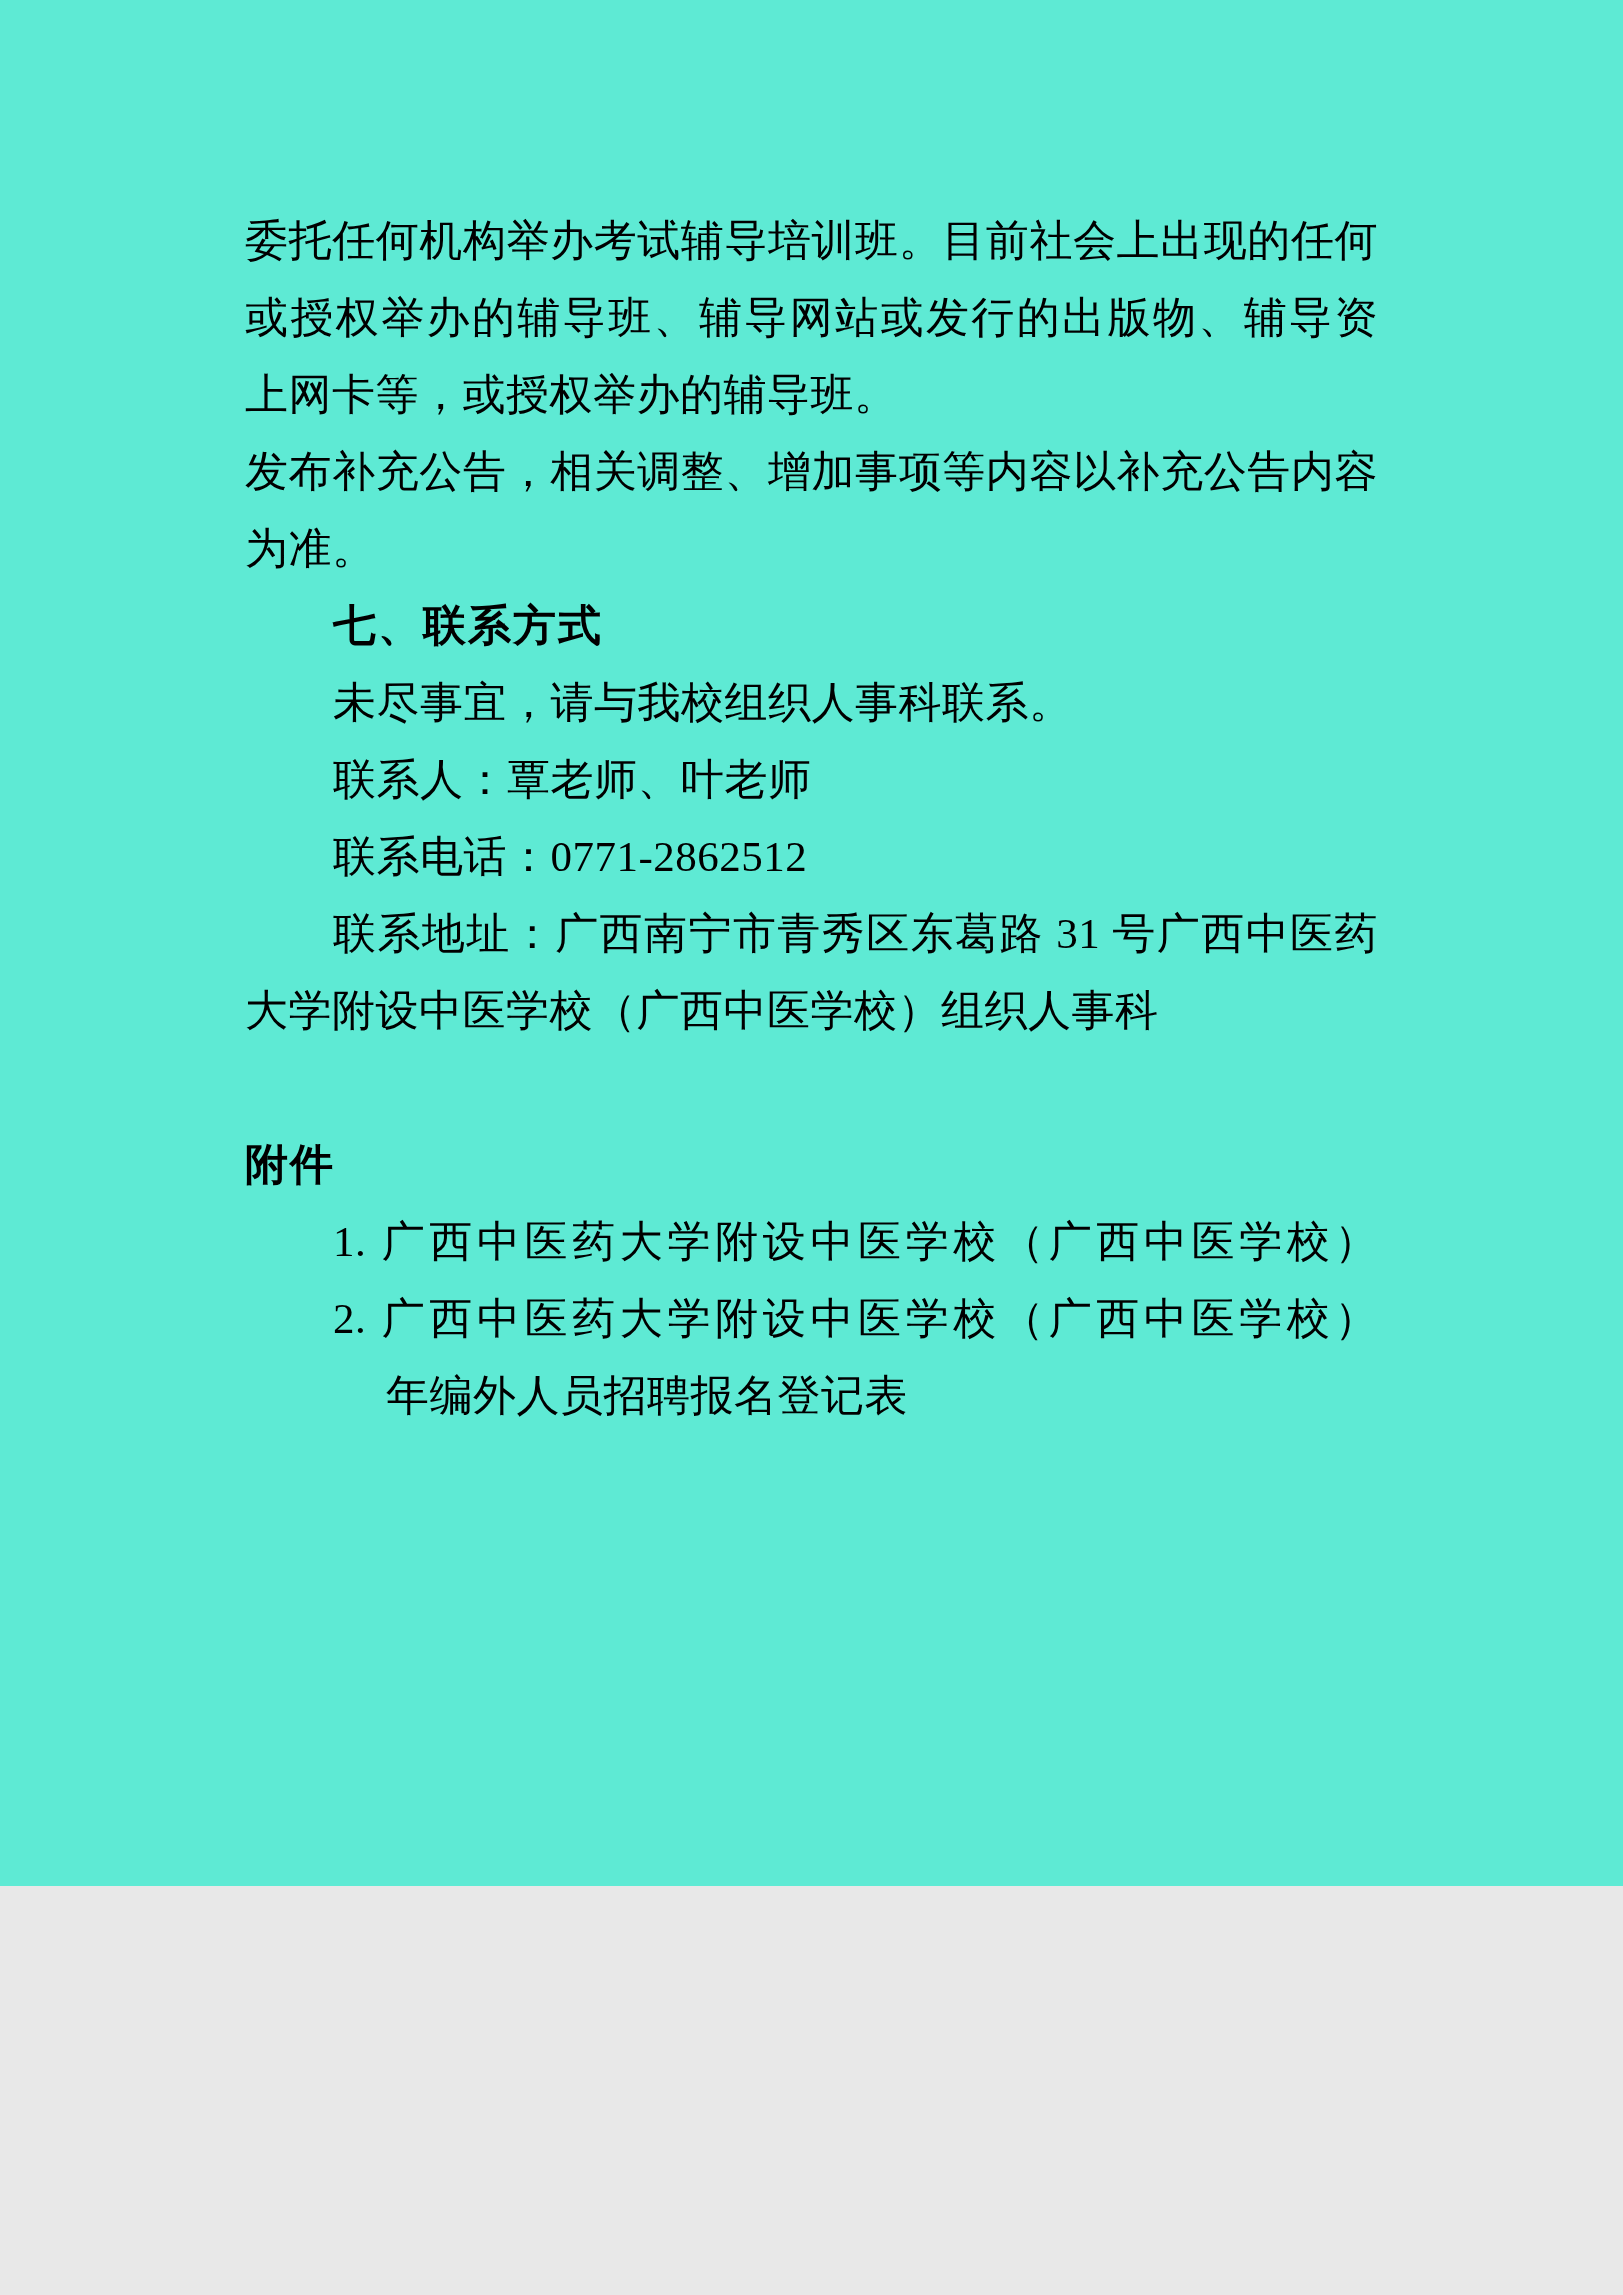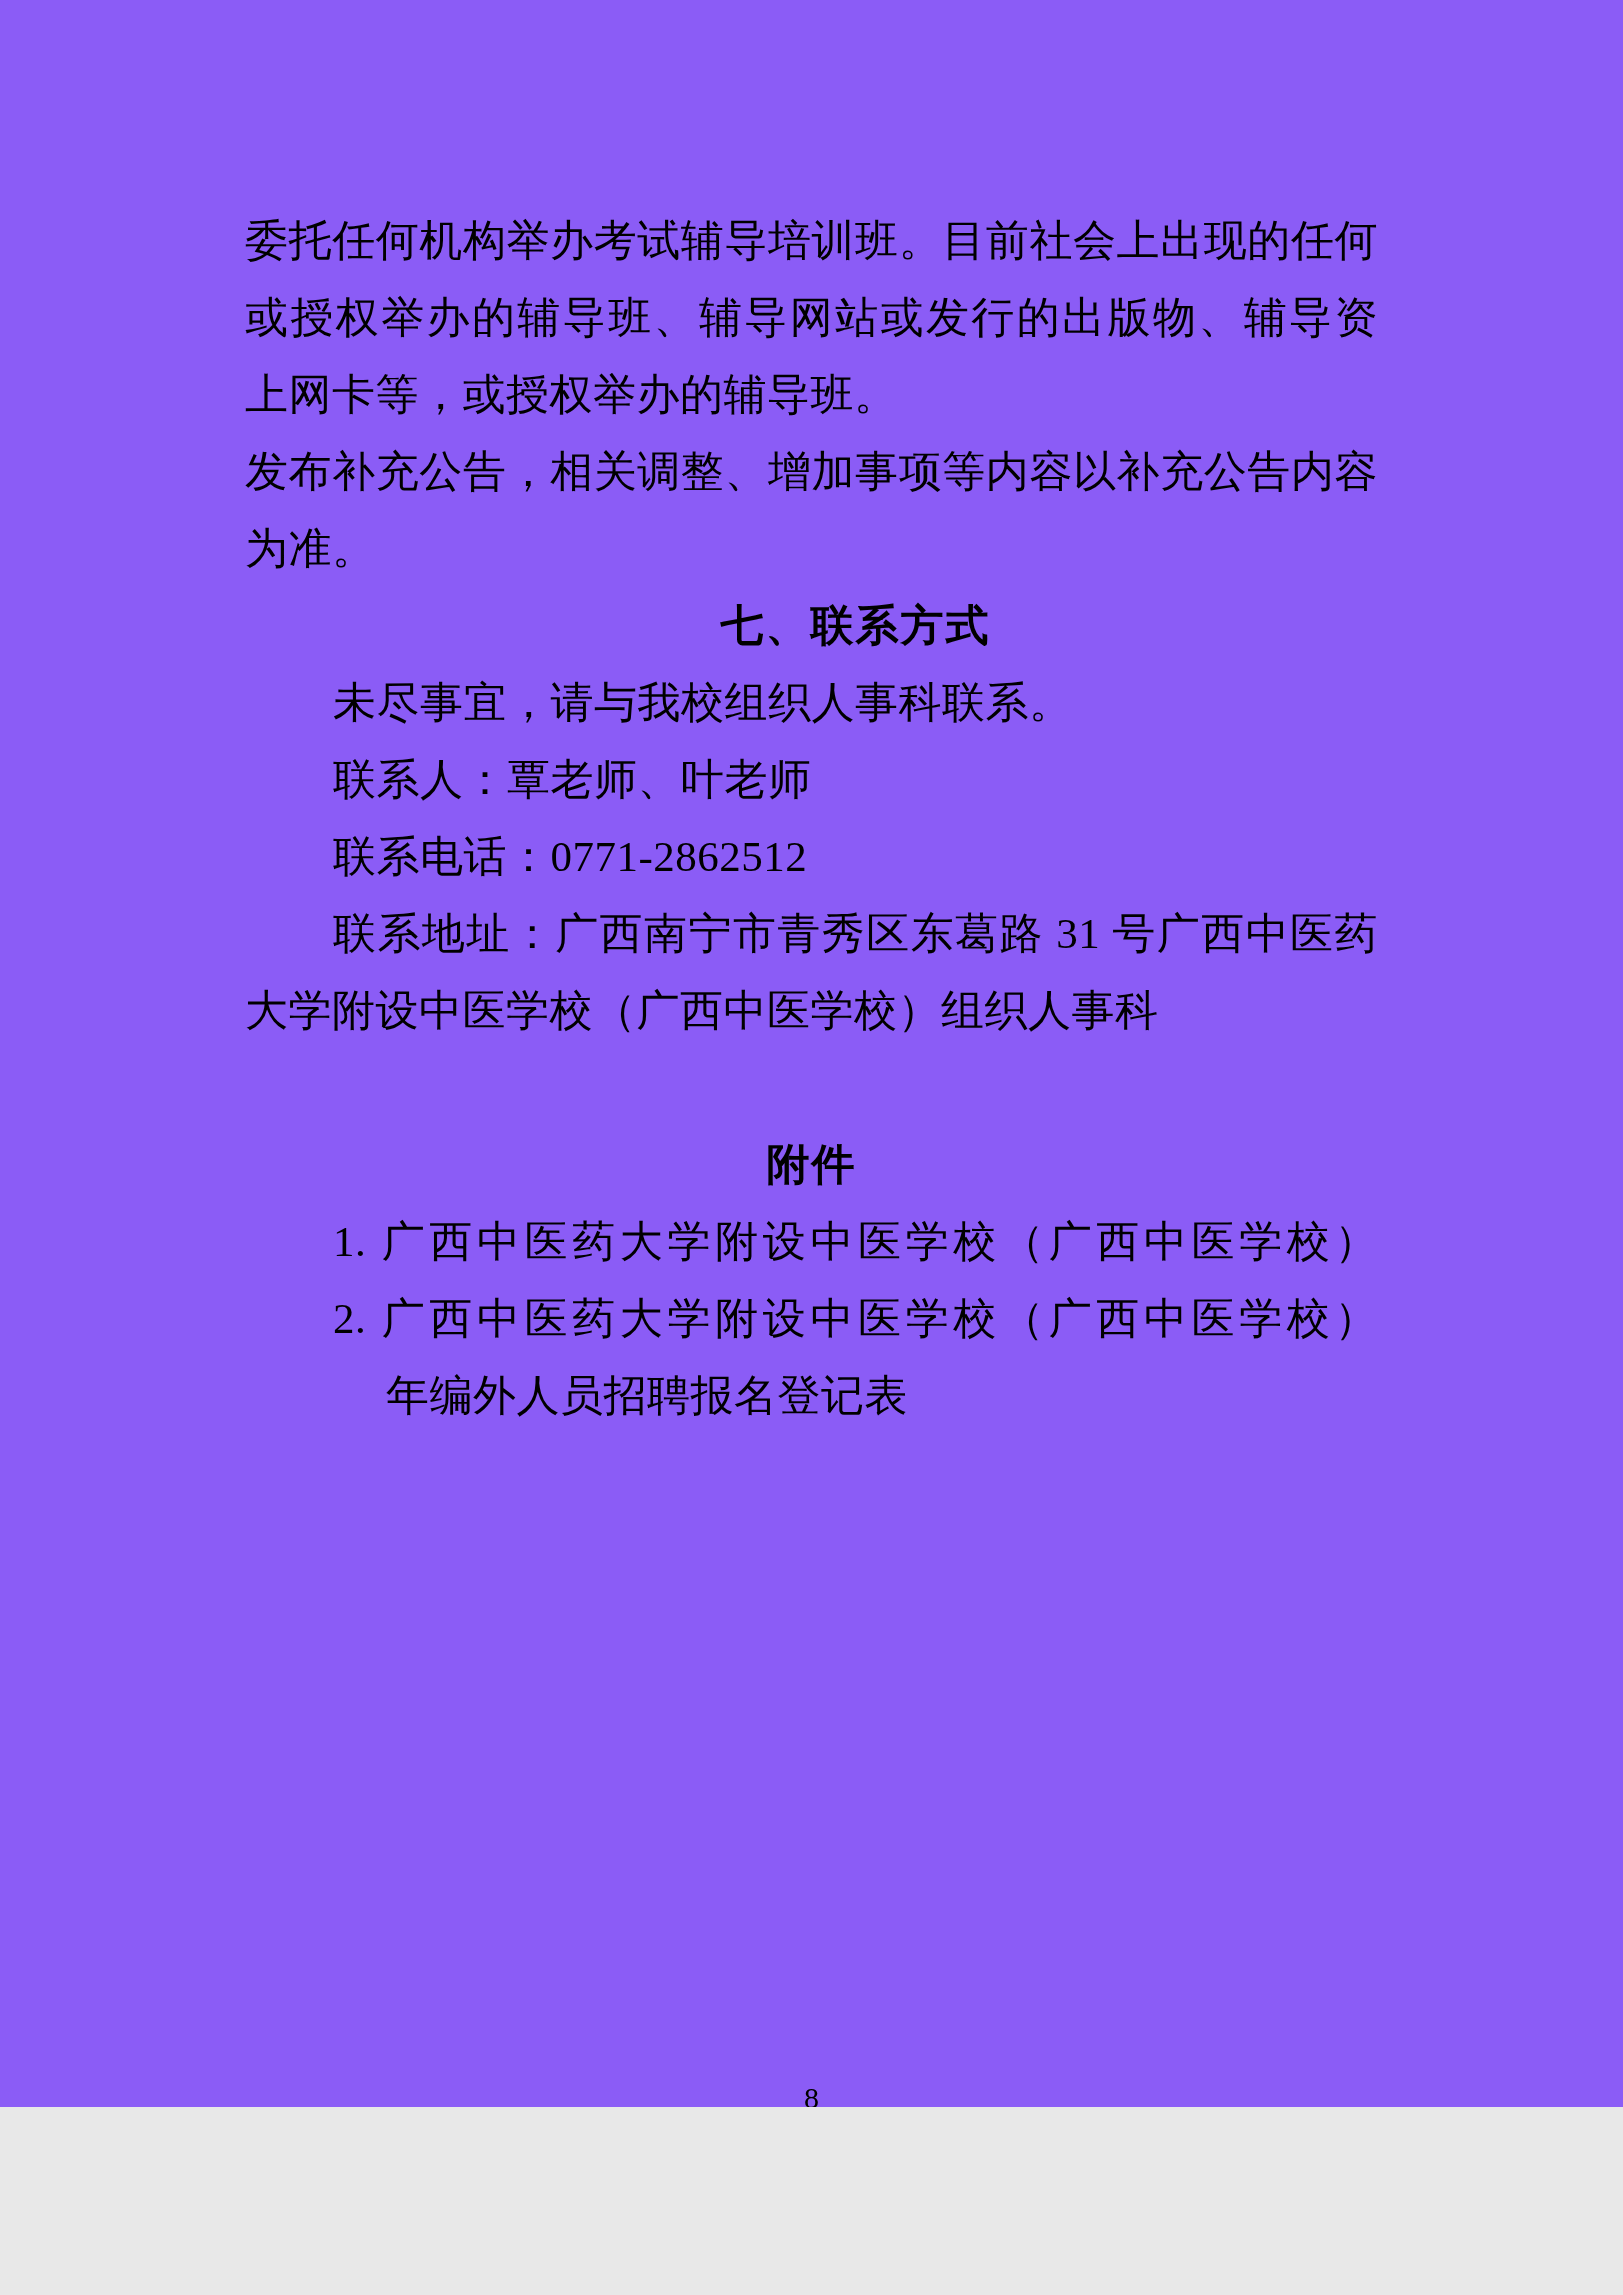--- a/index.html
+++ b/index.html
@@ -3,22 +3,22 @@
 <meta charset="utf-8">
 <style>
   html, body {
     margin: 0;
     padding: 0;
     background: #e8e8e8;
   }
   .page {
     position: relative;
     width: 1623px;
-    height: 2107px;
-    background: #8b5cf6;
+    height: 1886px;
+    background: #5eead4;
     color: #000000;
     font-family: "Liberation Serif", "DejaVu Serif", serif;
     overflow: hidden;
   }
   .content {
     position: absolute;
     left: 245px;
     top: 202px;
     width: 1133px;
   }
@@ -35,21 +35,20 @@
     text-align-last: justify;
     text-justify: inter-character;
     overflow: hidden;
   }
   .indent-para { padding-left: 88px; }
   .indent-attachment { padding-left: 141px; }
   .style-heading {
     font-weight: bold;
     font-family: "Liberation Sans", "DejaVu Sans", sans-serif;
     letter-spacing: 2px;
-    text-align: center;
   }
   .style-blank { height: 77px; }
   .footer {
     position: absolute;
     left: 0;
     right: 0;
     top: 2075px;
     height: 46px;
     line-height: 46px;
     text-align: center;

